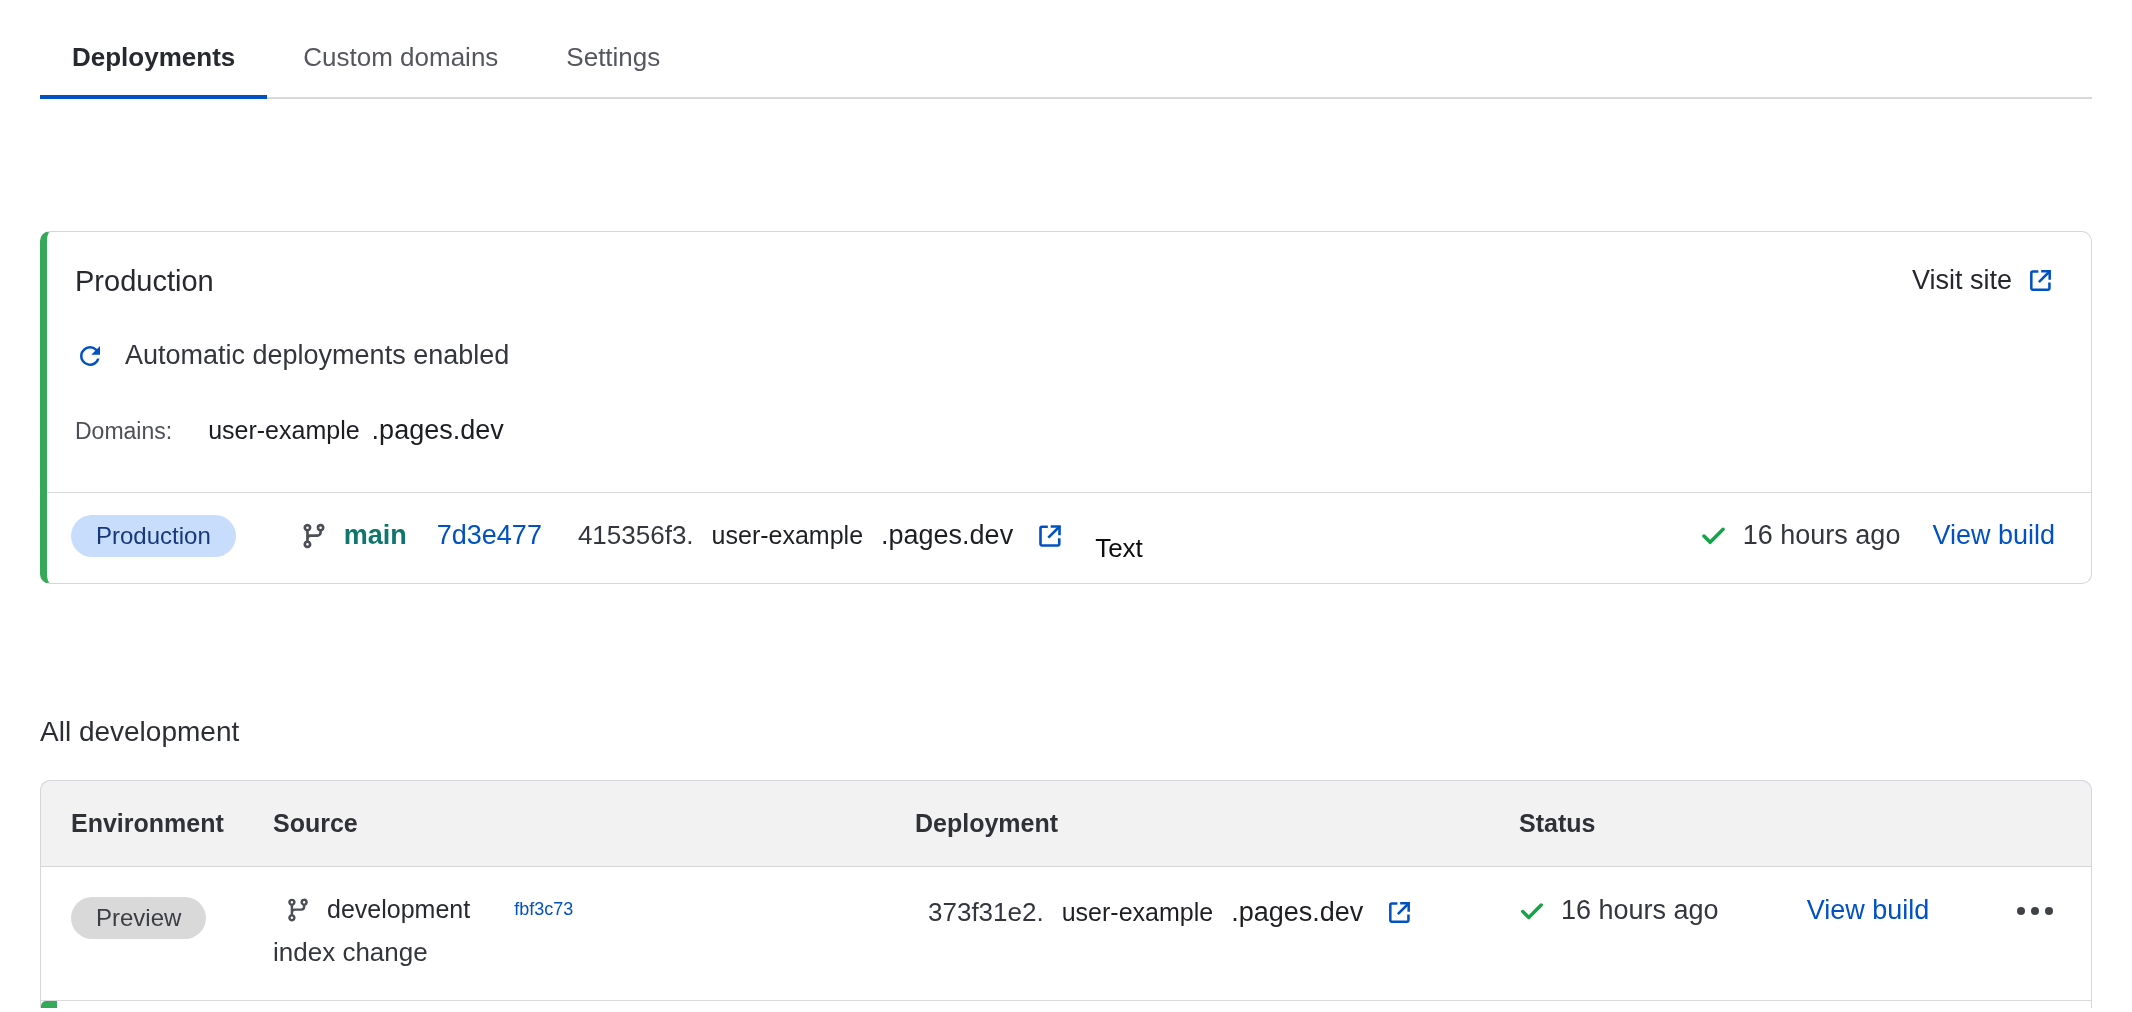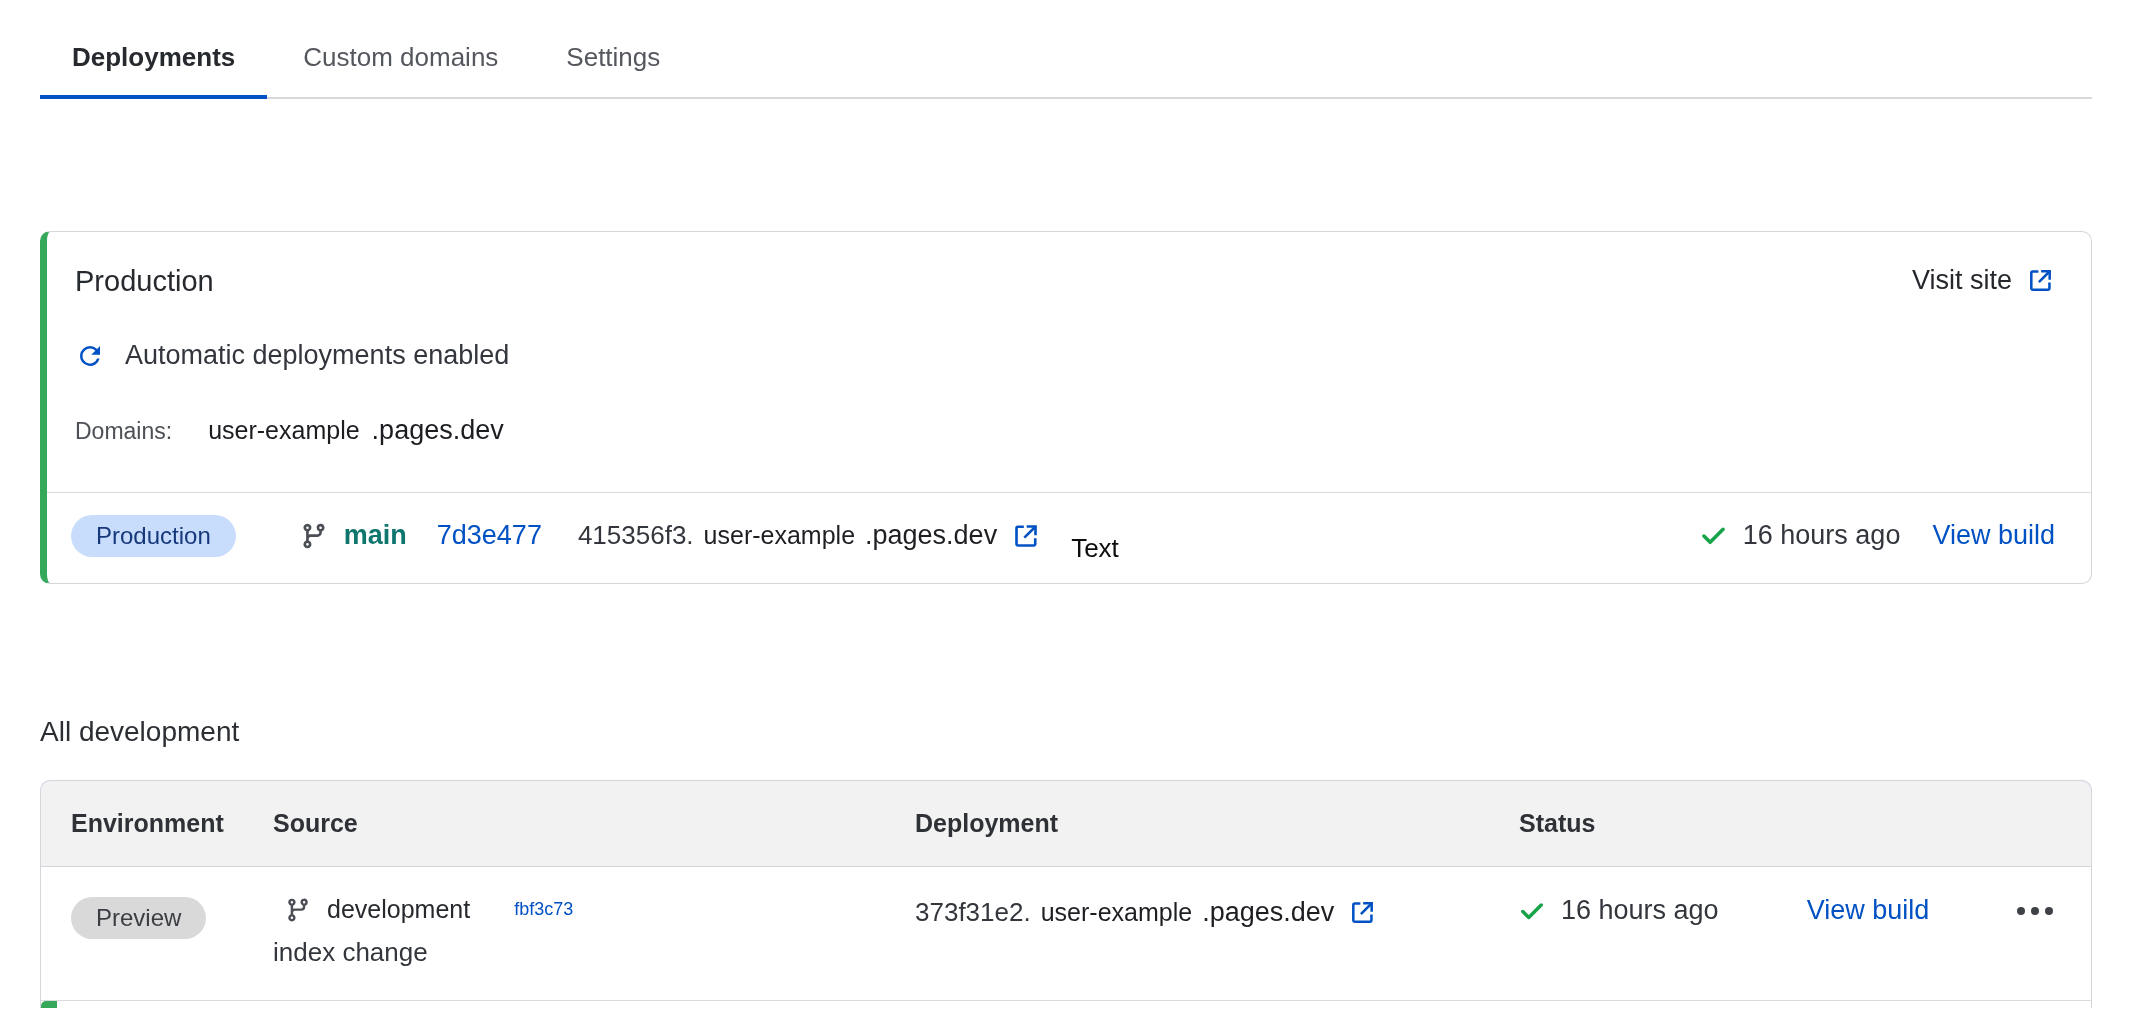--- a/index.html
+++ b/index.html
@@ -41,21 +41,21 @@
 
   .badge {
     display:inline-block; font-size:24px; padding:7px 25px; border-radius:999px; white-space:nowrap;
   }
   .badge-production { background:#c8ddfc; color:#17397c; }
   .badge-preview { background:#d9d9da; color:#3b3e43; }
 
   .branch-group { display:flex; align-items:center; margin-left:64px; }
   .branch-name { font-size:27px; font-weight:700; color:#0f766e; margin-left:16px; }
   .commit-link { font-size:27px; color:#0051c3; cursor:pointer; margin-left:30px; }
-  .deploy-url { display:flex; align-items:center; margin-left:36px; cursor:pointer; }
+  .deploy-url { display:flex; align-items:center; margin-left:36px; cursor:pointer;gap:8px; }
   .deploy-id { font-size:26px; color:#33373d; }
   .deploy-name { font-size:25px; color:#1d1f23; margin-left:10px; }
   .deploy-suffix { font-size:27px; color:#1d1f23; margin-left:10px; }
   .deploy-url svg { margin-left:14px; }
   .annotation { font-size:26px; color:#0d0d0e; margin-left:30px; transform:translateY(13px); }
 
   .status-group { display:flex; align-items:center; margin-left:auto; }
   .time-text { font-size:27px; color:#33373d; margin-left:16px; }
   .view-build { font-size:27px; color:#0051c3; cursor:pointer; margin-left:32px; }
 
@@ -72,21 +72,21 @@
   }
   .trow {
     display:grid; grid-template-columns:202px 642px 604px 1fr;
     padding:28px 0 0 30px; height:133px; background:#fff;
   }
   .cell-env .badge { margin-top:2px; }
   .src-line1 { display:flex; align-items:center; padding-left:12px; }
   .src-branch { font-size:25px; color:#26292e; margin-left:16px; }
   .src-commit { font-size:18px; color:#0051c3; cursor:pointer; margin-left:44px; }
   .src-line2 { font-size:26px; color:#33373d; margin-top:13px; }
-  .cell-deploy { display:flex; align-items:flex-start; }
+  .cell-deploy { display:flex; align-items:flex-start;margin-left:13px; }
   .cell-deploy .deploy-url { margin-left:0; margin-top:2px; }
   .cell-status { display:flex; align-items:flex-start; }
   .cell-status .inner { display:flex; align-items:center; width:100%; padding-right:36px; }
   .cell-status .view-build { margin-left:88px; }
   .dots { display:flex; gap:6px; margin-left:auto; cursor:pointer; padding:10px 2px; }
   .dots i { width:8px; height:8px; border-radius:50%; background:#3f4247; display:block; }
 
   .sliver { border-top:1px solid #d8dadd; height:8px; background:#fff; position:relative; }
   .sliver-green { position:absolute; left:0; top:0; width:16px; height:8px; background:#35a85a; border-top-left-radius:5px; }
 

